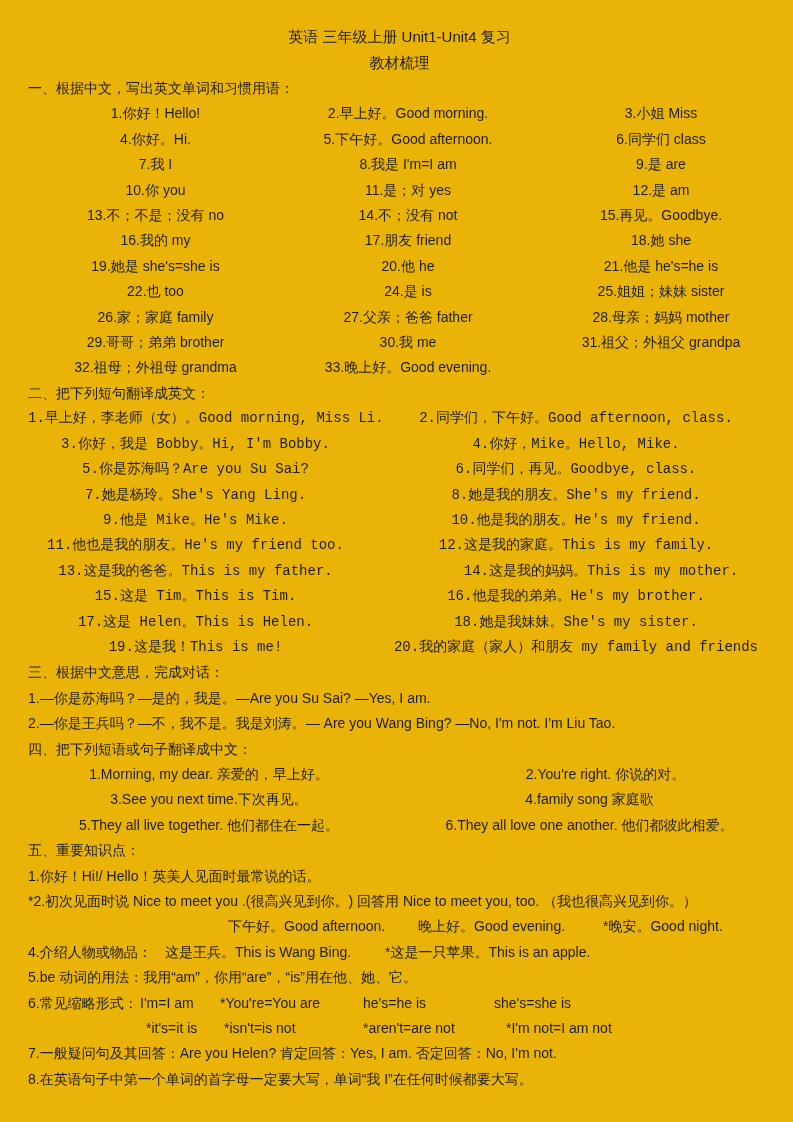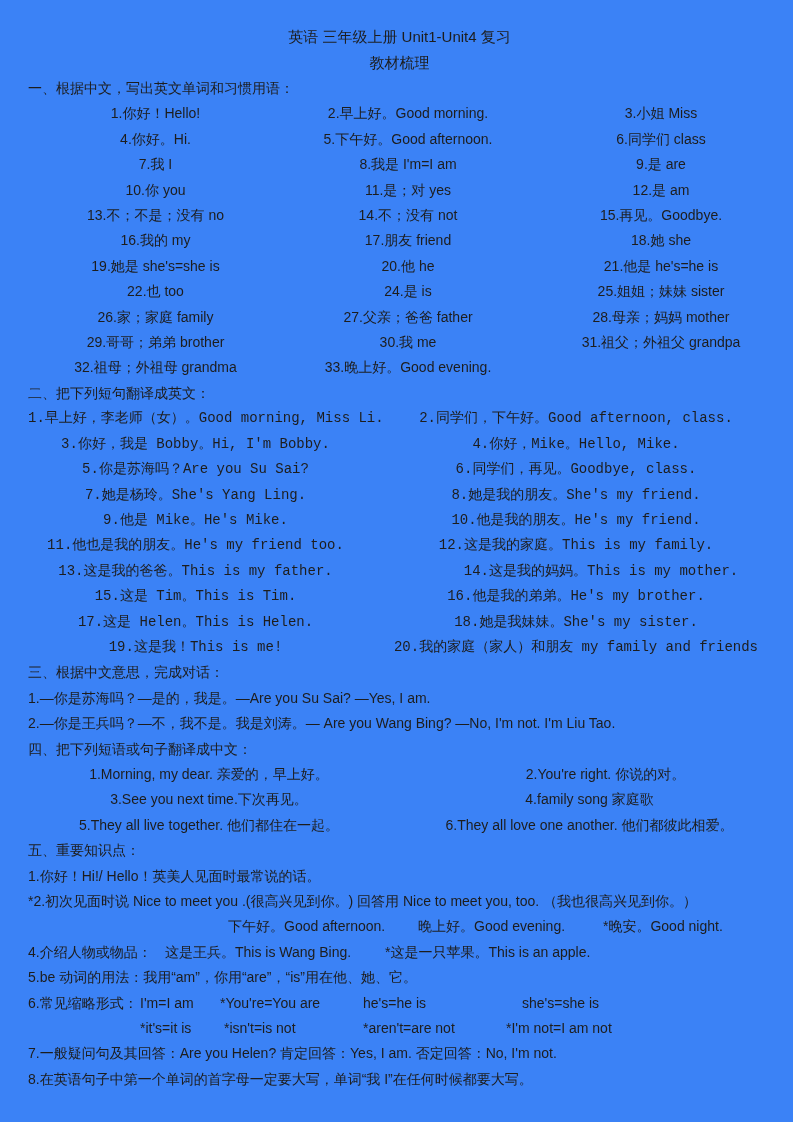--- a/index.html
+++ b/index.html
@@ -1,19 +1,19 @@
 <!DOCTYPE html>
 <html><head>
 <meta charset="utf-8">
 <style>
   html,body { margin:0; padding:0; background:#ffffff; }
   .page {
     width:793px; height:1122px; box-sizing:border-box;
     padding:24px 4px 0 28px;
-    background:#3b82f6;
+    background:#eab308;
     font-family:"Liberation Sans","DejaVu Sans",sans-serif;
     font-size:14px; color:#1d1d1d;
     overflow:hidden;
   }
   .title   { text-align:center; font-size:15px; line-height:26px; white-space:nowrap; margin-right:18px; }
   .subtitle{ text-align:center; font-size:15px; line-height:26px; white-space:nowrap; margin-right:18px; }
   .line    { line-height:25.4px; white-space:nowrap; }
   .grid3   { display:grid; grid-template-columns:255px 250px 1fr; }
   .grid2   { display:grid; grid-template-columns:335px 1fr;font-family:Liberation Mono, monospace; }
   .grid2b  { display:grid; grid-template-columns:362px 1fr; }
@@ -117,24 +117,24 @@
     <span class="tab" style="left:0px">4.介绍人物或物品：</span>
     <span class="tab" style="left:357px">*这是一只苹果。This is an apple.</span>
     <span class="tab" style="left:137px">这是王兵。This is Wang Bing.</span>
   </div>
   <div class="line">5.be 动词的用法：我用“am”，你用“are”，“is”用在他、她、它。</div>
   <div class="tabline">
     <span class="tab" style="left:0px">6.常见缩略形式：</span>
     <span class="tab" style="left:112px">I'm=I am</span>
     <span class="tab" style="left:192px">*You're=You are</span>
     <span class="tab" style="left:335px">he's=he is</span>
-    <span class="tab" style="left:494px">she's=she is</span>
+    <span class="tab" style="left:466px">she's=she is</span>
   </div>
   <div class="tabline">
-    <span class="tab" style="left:112px">*it's=it is</span>
+    <span class="tab" style="left:118px">*it's=it is</span>
     <span class="tab" style="left:196px">*isn't=is not</span>
     <span class="tab" style="left:335px">*aren't=are not</span>
     <span class="tab" style="left:478px">*I'm not=I am not</span>
   </div>
   <div class="line">7.一般疑问句及其回答：Are you Helen? 肯定回答：Yes, I am. 否定回答：No, I'm not.</div>
   <div class="line">8.在英语句子中第一个单词的首字母一定要大写，单词“我 I”在任何时候都要大写。</div>
 
 </div>
 
 </body></html>

